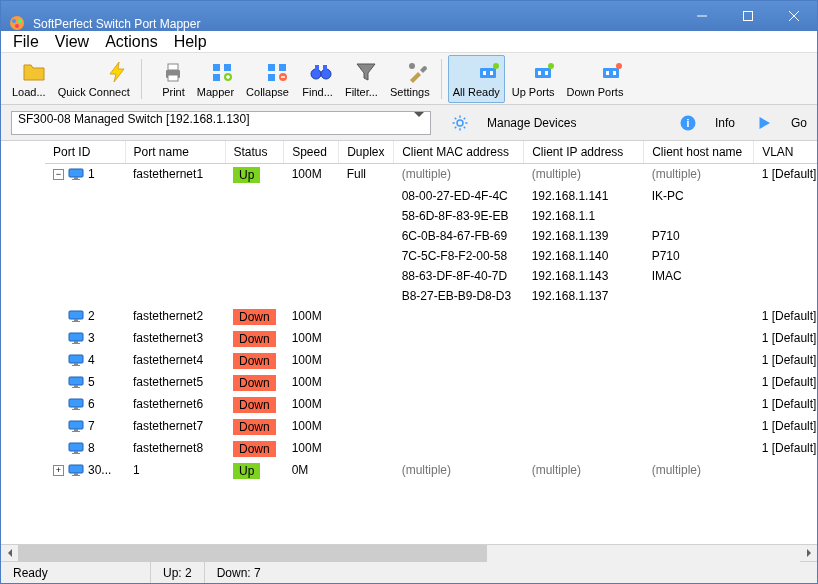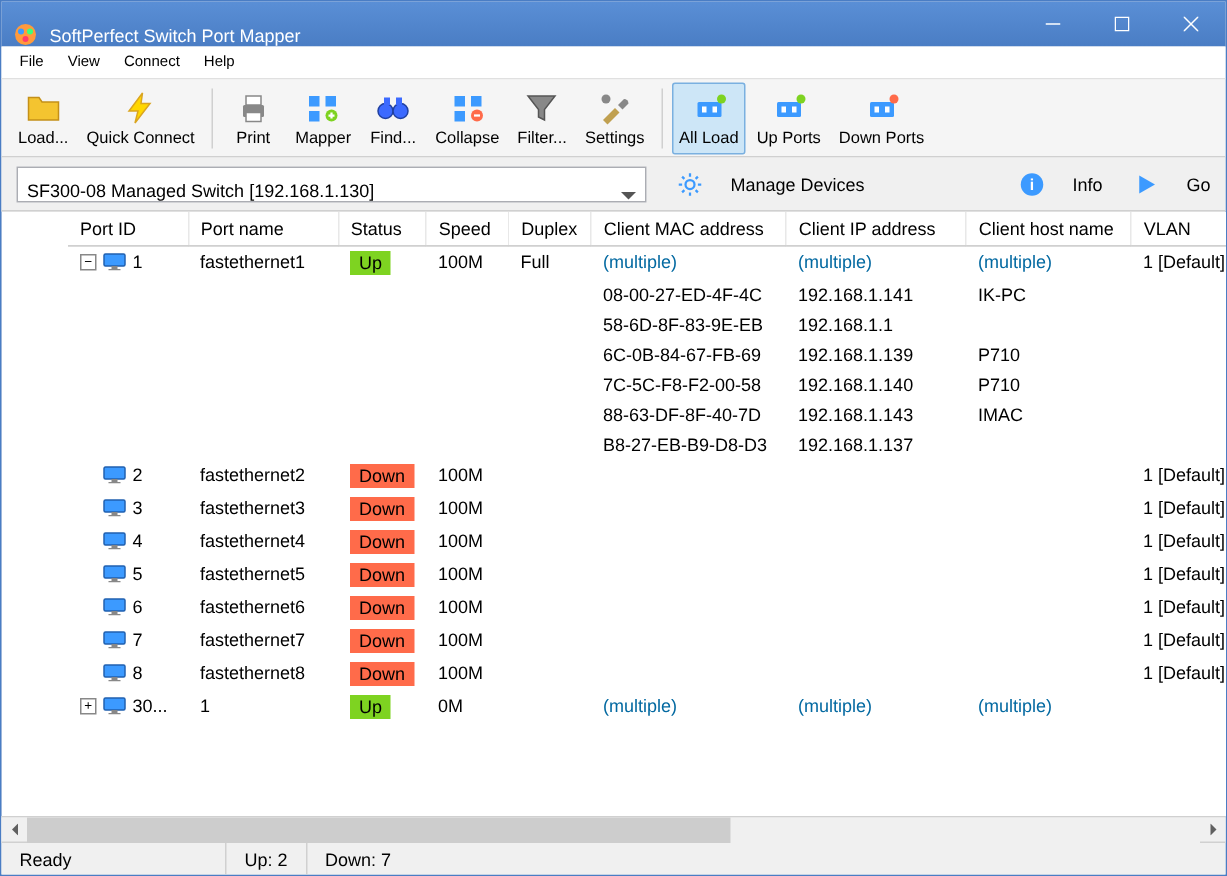--- a/index.html
+++ b/index.html
@@ -4,42 +4,42 @@
 <style>
 * { box-sizing: border-box; margin: 0; padding: 0; font-family: 'Segoe UI', Tahoma, sans-serif; }
 body { background: #fff; font-size: 12px; color: #000; overflow: hidden; }
 .window { width: 818px; height: 584px; border: 1px solid #4a7dc4; display: flex; flex-direction: column; background: #f0f0f0; }
 .titlebar { height: 30px; background: linear-gradient(#5a8fd6, #4a7dc4); display: flex; align-items: flex-end; color: #fff; }
 .titlebar .app-icon { width: 16px; height: 16px; margin: 0 8px; }
 .titlebar .title { flex: 1; font-size: 12px; }
 .titlebar .win-btns { display: flex; }
 .titlebar .win-btn { width: 46px; height: 30px; display: flex; align-items: center; justify-content: center; color: #fff; }
 .menubar { height: 22px; background: #fff; display: flex; align-items: center; padding: 0 4px; border-bottom: 1px solid #e0e0e0; }
-.menubar .menu-item { padding: 2px 8px; font-size: 10px; }
+.menubar .menu-item { padding: 2px 8px; font-size: 16px; }
 .toolbar { height: 52px; background: #f5f5f5; display: flex; align-items: center; padding: 2px 6px; border-bottom: 1px solid #d0d0d0; gap: 2px; }
-.tb-btn { display: flex; flex-direction: column; align-items: center; justify-content: center; min-width: 42px; height: 48px; padding: 2px 4px; border: 1px solid transparent; border-radius: 2px; }
+.tb-btn { display: flex; flex-direction: column; align-items: flex-end; justify-content: center; min-width: 42px; height: 48px; padding: 2px 4px; border: 1px solid transparent; border-radius: 2px; }
 .tb-btn.active { background: #cde6f7; border-color: #7ab0e0; }
 .tb-btn .ico { width: 24px; height: 24px; display: flex; align-items: center; justify-content: center; }
 .tb-btn .lbl { font-size: 11px; margin-top: 2px; }
 .tb-sep { width: 1px; height: 40px; background: #d0d0d0; margin: 0 4px; }
 .controlbar { height: 36px; background: #f0f0f0; display: flex; align-items: center; padding: 4px 10px; gap: 20px; border-bottom: 1px solid #d0d0d0; }
-.device-select { flex: 0 0 420px; height: 24px; border: 1px solid #abadb3; background: #fff; display: flex; align-items: flex-end; padding: 0 6px; font-size: 12px; }
+.device-select { flex: 0 0 420px; height: 24px; border: 1px solid #abadb3; background: #fff; display: flex; align-items: flex-start; padding: 0 6px; font-size: 12px; }
 .device-select .dd-arrow { margin-left: auto; }
 .ctrl-link { display: flex; align-items: center; gap: 18px; font-size: 12px; }
 .table-area { flex: 1; background: #fff; overflow: auto; position: relative; }
 table { border-collapse: collapse; width: 100%; font-size: 12px; margin-left: 44px; }
 th { text-align: left; font-weight: normal; padding: 4px 8px; background: #fff; border-right: 1px solid #e8e8e8; border-bottom: 1px solid #d0d0d0; position: sticky; top: 0; white-space: nowrap; }
 td { padding: 3px 8px; white-space: nowrap; vertical-align: top; }
 .port-id-cell { display: flex; align-items: center; gap: 4px; }
 .expander { width: 11px; height: 11px; border: 1px solid #888; display: inline-flex; align-items: center; justify-content: center; font-size: 9px; line-height: 1; background: #fff; }
 .expander-sp { width: 11px; display: inline-block; }
 .mon-ico { width: 16px; height: 12px; display: inline-block; }
 .status-up { background: #7ed321; padding: 1px 6px; display: inline-block; }
 .status-down { background: #ff6b4a; padding: 1px 6px; display: inline-block; }
-.muted { color: #0369a1; }
+.muted { color: #737373; }
 .scrollbar-h { height: 17px; background: #f0f0f0; border-top: 1px solid #d0d0d0; display: flex; align-items: center; }
 .scrollbar-h .arrow { width: 17px; height: 17px; display: flex; align-items: center; justify-content: center; background: #f0f0f0; }
 .scrollbar-h .track { flex: 1; height: 17px; background: #f0f0f0; position: relative; }
 .scrollbar-h .thumb { position: absolute; left: 0; width: 60%; height: 100%; background: #cdcdcd; }
 .statusbar { height: 22px; background: #f0f0f0; border-top: 1px solid #d0d0d0; display: flex; align-items: center; font-size: 12px; }
 .statusbar .cell { padding: 0 12px; border-right: 1px solid #d0d0d0; height: 100%; display: flex; align-items: center; }
 .statusbar .cell:first-child { width: 150px; }
 svg { display: block; }
 </style>
 </head>
@@ -69,21 +69,21 @@
           <svg width="10" height="10" viewBox="0 0 10 10">
             <path d="M0 0 L10 10 M10 0 L0 10" stroke="#fff" stroke-width="1"></path>
           </svg>
         </div>
     </div>
   </div>
 
   <div class="menubar">
     <div class="menu-item">File</div>
     <div class="menu-item">View</div>
-    <div class="menu-item">Connect</div>
+    <div class="menu-item">Actions</div>
     <div class="menu-item">Help</div>
   </div>
 
   <div class="toolbar">
     <div class="tb-btn">
         <span class="ico">
           <svg width="24" height="24" viewBox="0 0 24 24">
             <path d="M2 5h7l2 3h11v12H2z" fill="#f4c430" stroke="#c49018"></path>
           </svg>
         </span>
@@ -116,43 +116,43 @@
             <rect x="3" y="14" width="7" height="7" fill="#3c9aff"></rect>
             <circle cx="18" cy="17" r="4" fill="#7ed321"></circle>
             <path d="M18 15v4M16 17h4" stroke="#fff" stroke-width="1.5"></path>
           </svg>
         </span>
         <span class="lbl">Mapper</span>
       </div>
     <div class="tb-btn">
         <span class="ico">
           <svg width="24" height="24" viewBox="0 0 24 24">
-            <circle cx="7" cy="14" r="5" fill="#3c6aff" stroke="#2040a0"></circle>
-            <circle cx="17" cy="14" r="5" fill="#3c6aff" stroke="#2040a0"></circle>
-            <rect x="6" y="5" width="4" height="5" fill="#3c6aff"></rect>
-            <rect x="14" y="5" width="4" height="5" fill="#3c6aff"></rect>
-          </svg>
-        </span>
-        <span class="lbl">Find...</span>
-      </div>
-    <div class="tb-btn">
-        <span class="ico">
-          <svg width="24" height="24" viewBox="0 0 24 24">
             <rect x="3" y="4" width="7" height="7" fill="#3c9aff"></rect>
             <rect x="14" y="4" width="7" height="7" fill="#3c9aff"></rect>
             <rect x="3" y="14" width="7" height="7" fill="#3c9aff"></rect>
             <circle cx="18" cy="17" r="4" fill="#ff6b4a"></circle>
             <path d="M16 17h4" stroke="#fff" stroke-width="1.5"></path>
           </svg>
         </span>
         <span class="lbl">Collapse</span>
       </div>
     <div class="tb-btn">
         <span class="ico">
           <svg width="24" height="24" viewBox="0 0 24 24">
+            <circle cx="7" cy="14" r="5" fill="#3c6aff" stroke="#2040a0"></circle>
+            <circle cx="17" cy="14" r="5" fill="#3c6aff" stroke="#2040a0"></circle>
+            <rect x="6" y="5" width="4" height="5" fill="#3c6aff"></rect>
+            <rect x="14" y="5" width="4" height="5" fill="#3c6aff"></rect>
+          </svg>
+        </span>
+        <span class="lbl">Find...</span>
+      </div>
+    <div class="tb-btn">
+        <span class="ico">
+          <svg width="24" height="24" viewBox="0 0 24 24">
             <path d="M3 4h18l-7 9v7l-4-2v-5z" fill="#888" stroke="#555"></path>
           </svg>
         </span>
         <span class="lbl">Filter...</span>
       </div>
     <div class="tb-btn">
         <span class="ico">
           <svg width="24" height="24" viewBox="0 0 24 24">
             <path d="M4 20l8-8 3 3-8 8z" fill="#c0a050"></path>
             <path d="M14 10l4-4a3 3 0 0 1 3 3l-4 4z" fill="#888"></path>
@@ -164,21 +164,21 @@
     <div class="tb-sep"></div>
     <div class="tb-btn active">
         <span class="ico">
           <svg width="24" height="24" viewBox="0 0 24 24">
             <rect x="4" y="8" width="16" height="10" rx="1" fill="#3c9aff"></rect>
             <rect x="7" y="11" width="3" height="4" fill="#fff"></rect>
             <rect x="14" y="11" width="3" height="4" fill="#fff"></rect>
             <circle cx="20" cy="6" r="3" fill="#7ed321"></circle>
           </svg>
         </span>
-        <span class="lbl">All Load</span>
+        <span class="lbl">All Ready</span>
       </div>
     <div class="tb-btn">
         <span class="ico">
           <svg width="24" height="24" viewBox="0 0 24 24">
             <rect x="4" y="8" width="16" height="10" rx="1" fill="#3c9aff"></rect>
             <rect x="7" y="11" width="3" height="4" fill="#fff"></rect>
             <rect x="14" y="11" width="3" height="4" fill="#fff"></rect>
             <circle cx="20" cy="6" r="3" fill="#7ed321"></circle>
           </svg>
         </span>

